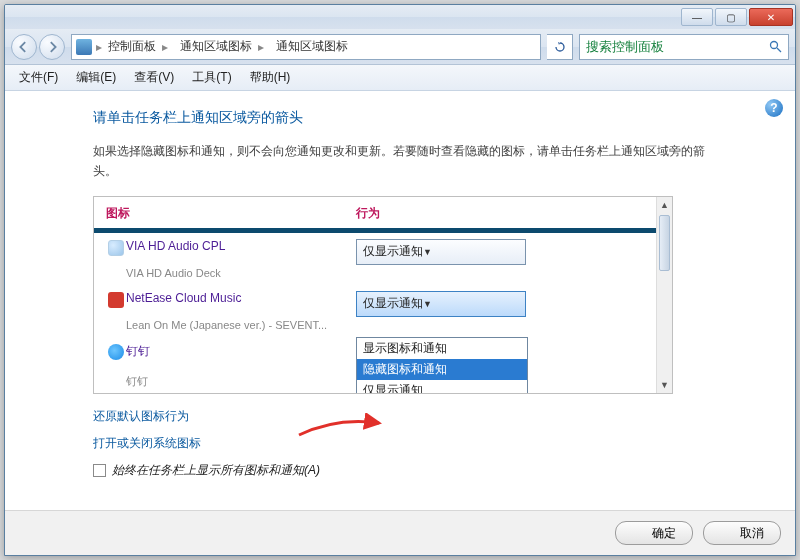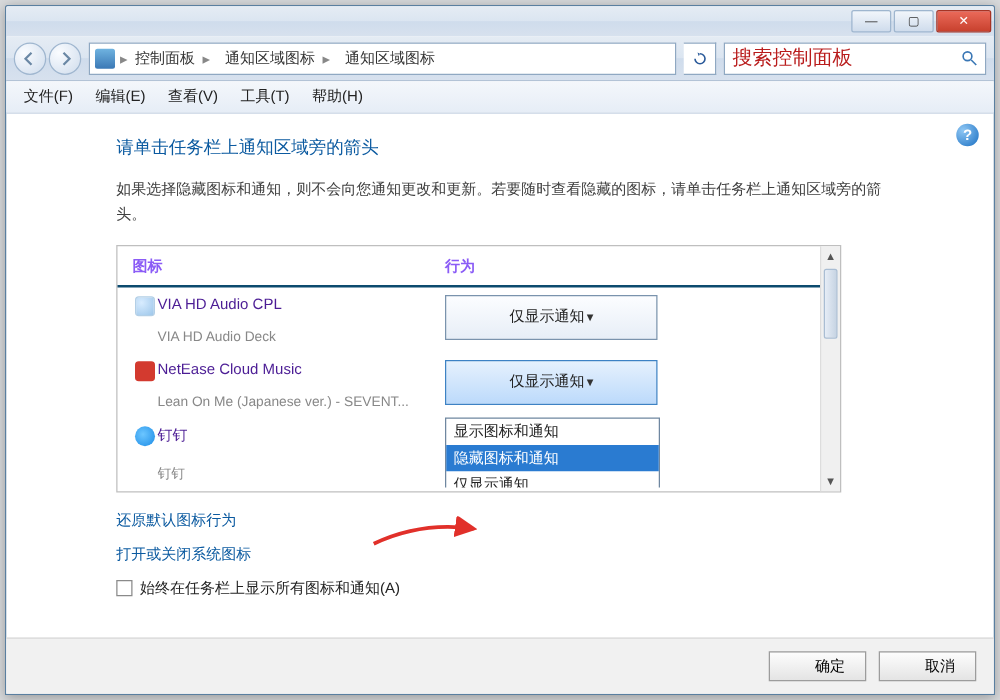--- a/index.html
+++ b/index.html
@@ -36,68 +36,68 @@
     display: inline-flex; align-items: center; justify-content: center; color: #6b88a5; font-size: 14px;
   }
   .breadcrumb {
     flex: 1; height: 26px; background: #fff; border: 1px solid #8fa8c2; display: flex; align-items: center;
     padding: 0 4px; font-size: 12px; gap: 0;
   }
   .bc-icon { width: 16px; height: 16px; background: linear-gradient(to bottom,#6fb3e0,#3b78b5); border-radius:2px; margin-right:4px; display:inline-block;}
   .bc-seg { padding: 0 6px; color: #333; display:flex; align-items:center; gap:6px; height:100%; }
   .bc-sep { color:#888; }
   .refresh { width:26px; height:26px; background:#fff; border:1px solid #8fa8c2; border-left:none; display:flex; align-items:center; justify-content:center; color:#2a5a9a; font-size:12px;}
-  .searchbox { width: 210px; height: 26px; background:#fff; border:1px solid #8fa8c2; display:flex; align-items:center; padding:0 6px; font-size:16px; color:#b91c1c; justify-content:space-between;}
+  .searchbox { width: 210px; height: 26px; background:#fff; border:1px solid #8fa8c2; display:flex; align-items:center; padding:0 6px; font-size:13px; color:#15803d; justify-content:space-between;}
 
   .menubar {
     height: 26px; background: linear-gradient(to bottom,#f4f7fb,#e6edf6); border-bottom:1px solid #c7d4e3;
     display:flex; align-items:center; padding:0 6px; gap:2px; font-size:12px;
   }
   .menuitem { padding: 3px 8px; color:#222; }
 
   .content { flex:1; position:relative; padding:12px 18px 4px 88px; overflow:hidden; }
   .help-icon { position:absolute; right:12px; top:8px; width:18px; height:18px; border-radius:50%; background:radial-gradient(circle at 30% 30%, #8fc7f4, #1a6fc2); color:#fff; font-size:12px; display:flex; align-items:center; justify-content:center; font-weight:bold;}
 
   .page-title { font-size:14px; color:#0b5aa0; margin:6px 0 14px; }
   .page-desc { font-size:12px; color:#404040; line-height:1.7; margin-bottom:14px; max-width:620px;}
 
   .list-frame { border:1px solid #bfbfbf; height:198px; position:relative; width:580px; }
-  .list-head { display:flex; font-size:12px; font-weight:bold; color:#8b5cf6; padding:8px 12px 6px; border-bottom:2px solid #0c4a6e;}
+  .list-head { display:flex; font-size:12px; font-weight:bold; color:#be185d; padding:8px 12px 6px; border-bottom:5px solid #0c4a6e;}
   .list-head .col1 { width:250px; }
   .list-scroll { overflow:hidden; height:160px; }
   .scrollbar { position:absolute; right:0; top:0; width:16px; height:100%; background:#f0f0f0; border-left:1px solid #ddd; display:flex; flex-direction:column; align-items:center; }
   .scrollbar .arr { height:16px; width:100%; display:flex; align-items:center; justify-content:center; font-size:9px; color:#555; }
   .scrollbar .track { flex:1; position:relative; width:100%; }
   .scrollbar .thumb { position:absolute; left:2px; right:2px; top:2px; height:56px; background:linear-gradient(to right,#e6edf6,#c7d4e3); border:1px solid #a9bdd3; border-radius:2px;}
 
   .row { display:flex; align-items:flex-start; padding:6px 12px; font-size:12px; }
   .row .icon { width:20px; display:flex; justify-content:center; padding-top:1px;}
   .row .info { width:230px; padding-right:10px;}
   .row .name { color:#4c1d95; }
   .row .sub { color:#888; font-size:11px; margin-top:14px; white-space:nowrap; overflow:hidden; text-overflow:ellipsis;}
   .row .act { flex:1; }
 
-  .combo { width:170px; height:36px; border:1px solid #7a93ad; background:linear-gradient(to bottom,#fcfdff,#e7eef7); display:flex; align-items:center; justify-content:center; padding:0 4px 0 6px; font-size:12px; color:#222; position:relative;}
+  .combo { width:170px; height:26px; border:1px solid #7a93ad; background:linear-gradient(to bottom,#fcfdff,#e7eef7); display:flex; align-items:center; justify-content:flex-start; padding:0 4px 0 6px; font-size:12px; color:#222; position:relative;}
   .combo .caret { font-size:9px; color:#333; }
   .combo.active { background:linear-gradient(to bottom,#e6f1fd,#bcdafb); border-color:#3d82c4; }
 
   .dropdown { position:absolute; left:-1px; top:21px; width:172px; background:#fff; border:1px solid #6f87a0; z-index:10;margin-top:24px; }
   .dd-item { padding:2px 6px; font-size:12px; color:#222; }
   .dd-item.selected { background:#2a7bd1; color:#fff; }
 
   .arrow { position:absolute; left:292px; top:322px; width:88px; height:26px; pointer-events:none; }
 
   .links { margin-top:14px; font-size:12px; }
   .links a { color:#0b5aa0; text-decoration:none; display:block; margin-bottom:10px;}
 
-  .checkbox-row { display:flex; align-items:center; gap:6px; font-size:12px; color:#222; margin-top:6px;}
+  .checkbox-row { display:flex; align-items:center; gap:6px; font-size:12px; color:#222; margin-top:6px;font-style:italic;}
   .checkbox-row .cb { width:13px; height:13px; border:1px solid #8a8a8a; background:#fff;}
 
   .footer { border-top:1px solid #d7d7d7; padding:10px 14px; display:flex; justify-content:flex-end; gap:10px; background:#f1f1f1;}
-  .button { min-width:78px; height:24px; border:1px solid #9c9c9c; background:linear-gradient(to bottom,#fdfdfd,#e4e4e4); font-size:12px; display:inline-flex; align-items:center; justify-content:center; border-radius:0;padding-left:20px;}
+  .button { min-width:78px; height:24px; border:1px solid #9c9c9c; background:linear-gradient(to bottom,#fdfdfd,#e4e4e4); font-size:12px; display:inline-flex; align-items:center; justify-content:center; border-radius:11px;padding-left:20px;}
 
   .app-icon { width:16px; height:16px; border-radius:3px; display:inline-block; }
   .ic-via { background: radial-gradient(circle at 30% 30%, #d8ecff, #9cc6ea); border:1px solid #b3cfe6;}
   .ic-netease { background:#d33a2f; border-radius:3px;}
   .ic-ding { background:radial-gradient(circle at 40% 40%, #6cc6ff, #1b8be6); border-radius:50%;}
   .ic-qq { background:linear-gradient(to bottom,#444,#000); border-radius:50%;}
 </style>
 </head>
 <body>
 

